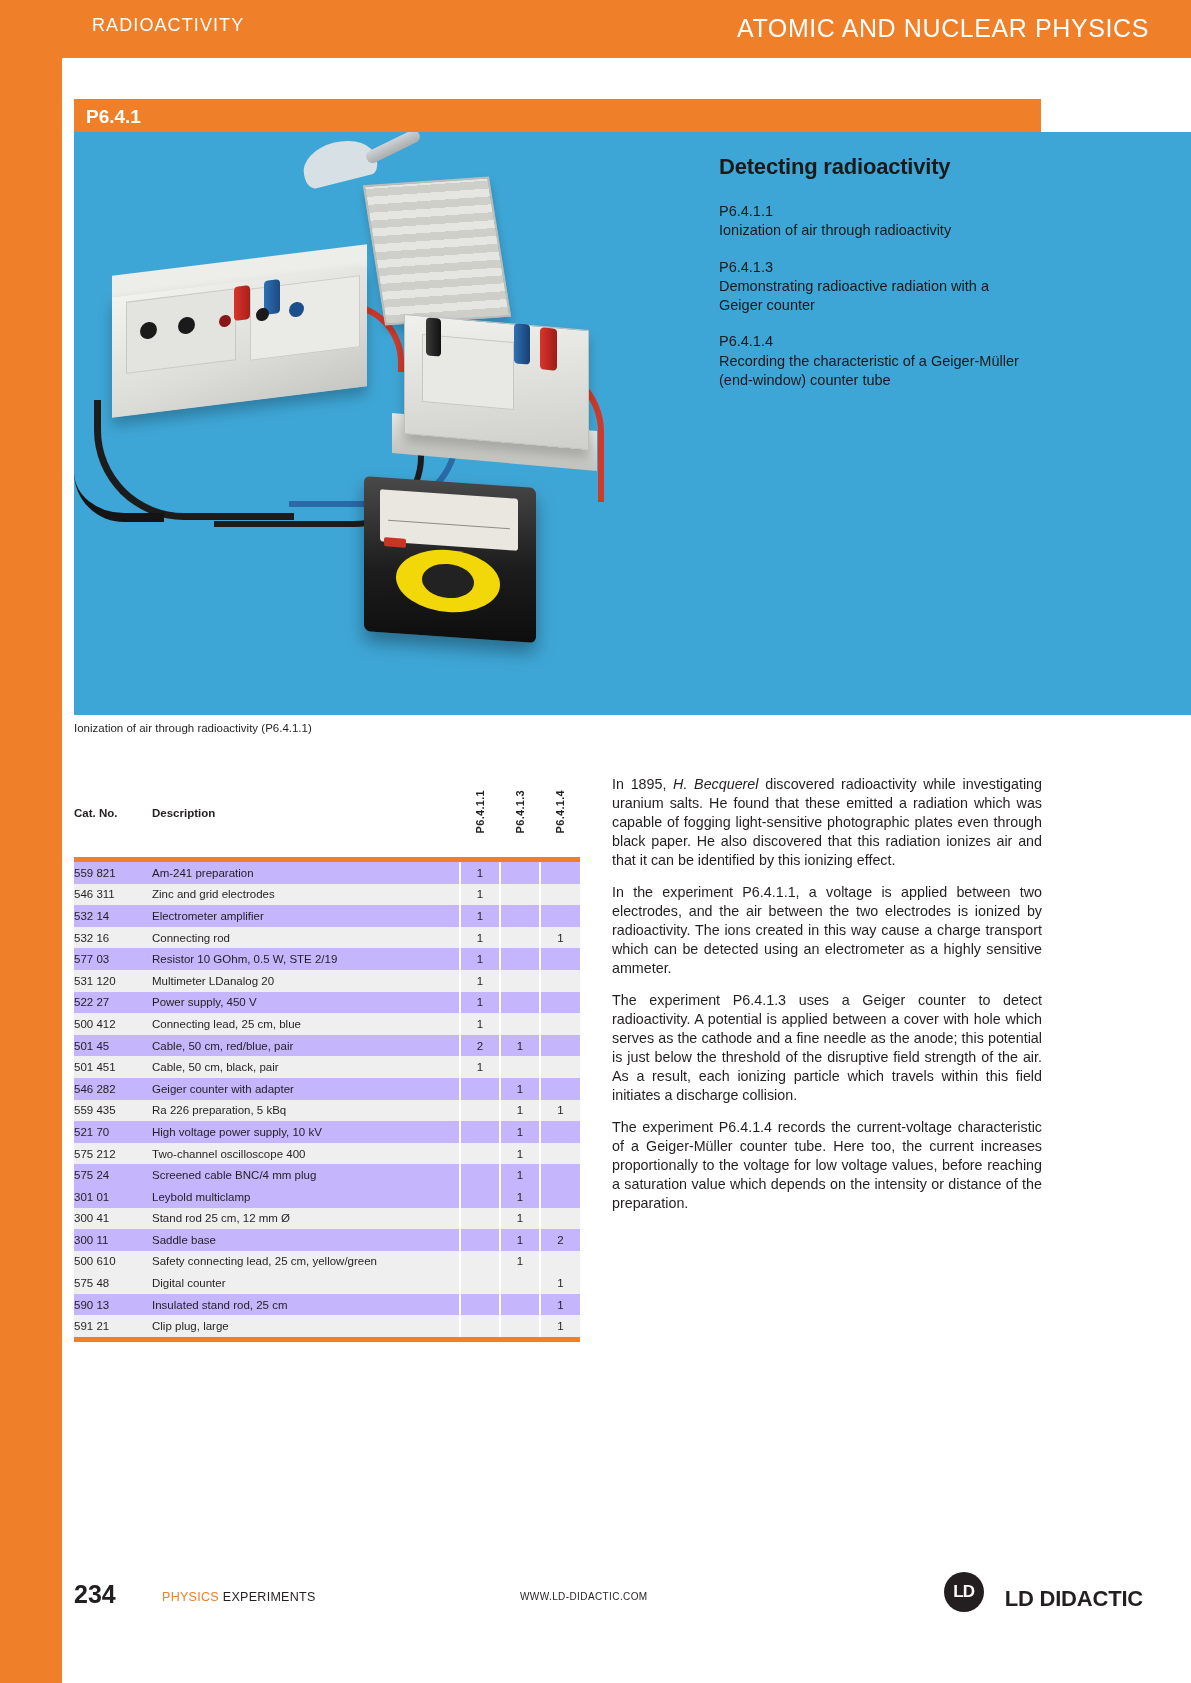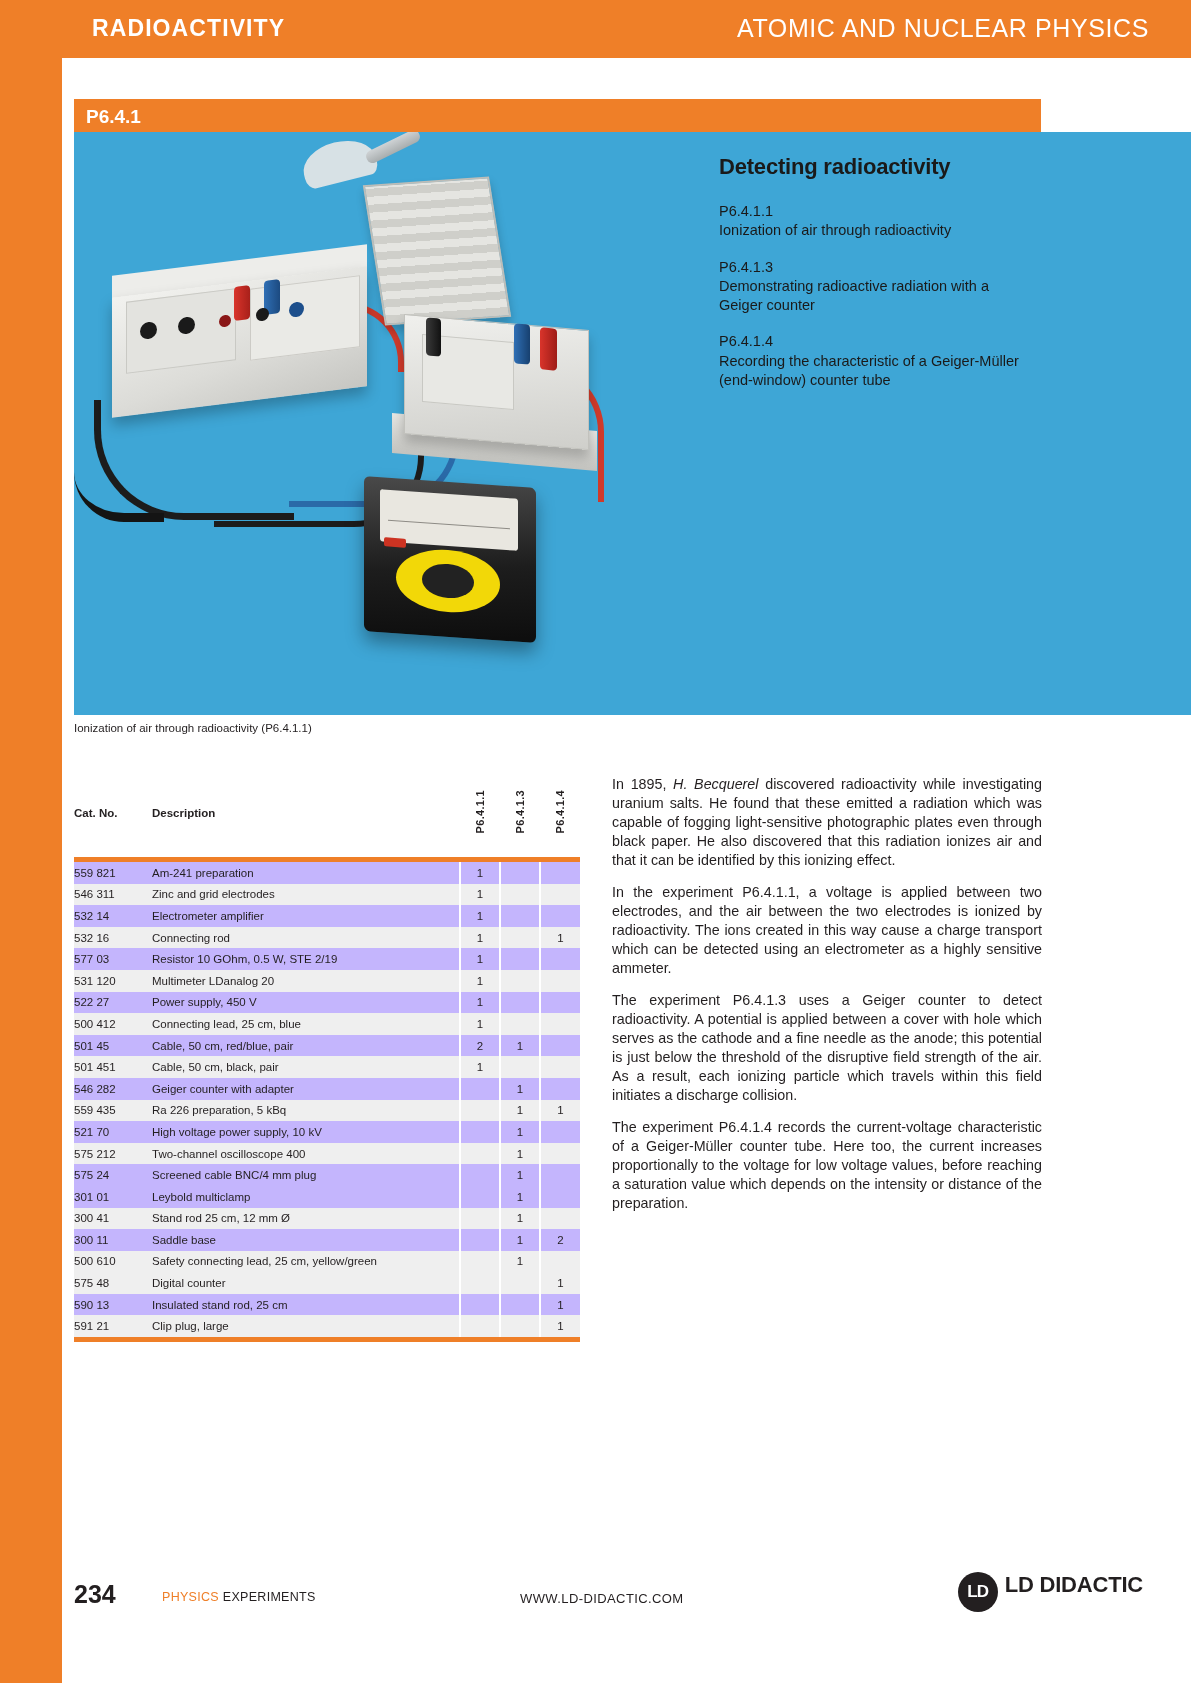--- a/index.html
+++ b/index.html
@@ -26,23 +26,23 @@
   .header {
     position: absolute;
     left: 62px; top: 0;
     width: 1129px; height: 58px;
     background: #ef7f28;
     color: #ffffff;
   }
   .header .left {
     position: absolute;
     left: 30px; top: 15px;
-    font-size: 23px;
+    font-size: 18px;
     letter-spacing: 1.1px;
-    font-weight: bold;
+    font-weight: normal;
   }
   .header .right {
     position: absolute;
     right: 42px; top: 14px;
     font-size: 25px;
     letter-spacing: 0.6px;
   }
 
   
   .codebar {
@@ -178,29 +178,29 @@
   .footer-phys {
     position: absolute;
     left: 162px; top: 1590px;
     font-size: 12.5px;
     letter-spacing: 0.3px;
   }
   .footer-phys .hi { color: #ef7f28; }
   .footer-url {
     position: absolute;
     left: 520px; top: 1591px;
-    font-size: 13px;
+    font-size: 10px;
     letter-spacing: 0.4px;
   }
   .footer-logo {
     position: absolute;
     right: 48px; top: 1572px;
     display: flex;
-    align-items: flex-start;
-    gap: 7px;
+    align-items: flex-end;
+    gap: 21px;
   }
   .footer-logo .mark {
     width: 40px; height: 40px;
     border-radius: 50%;
     background: #231f20;
     color: #ffffff;
     font-size: 17px;
     font-weight: bold;
     display: flex;
     align-items: center;

